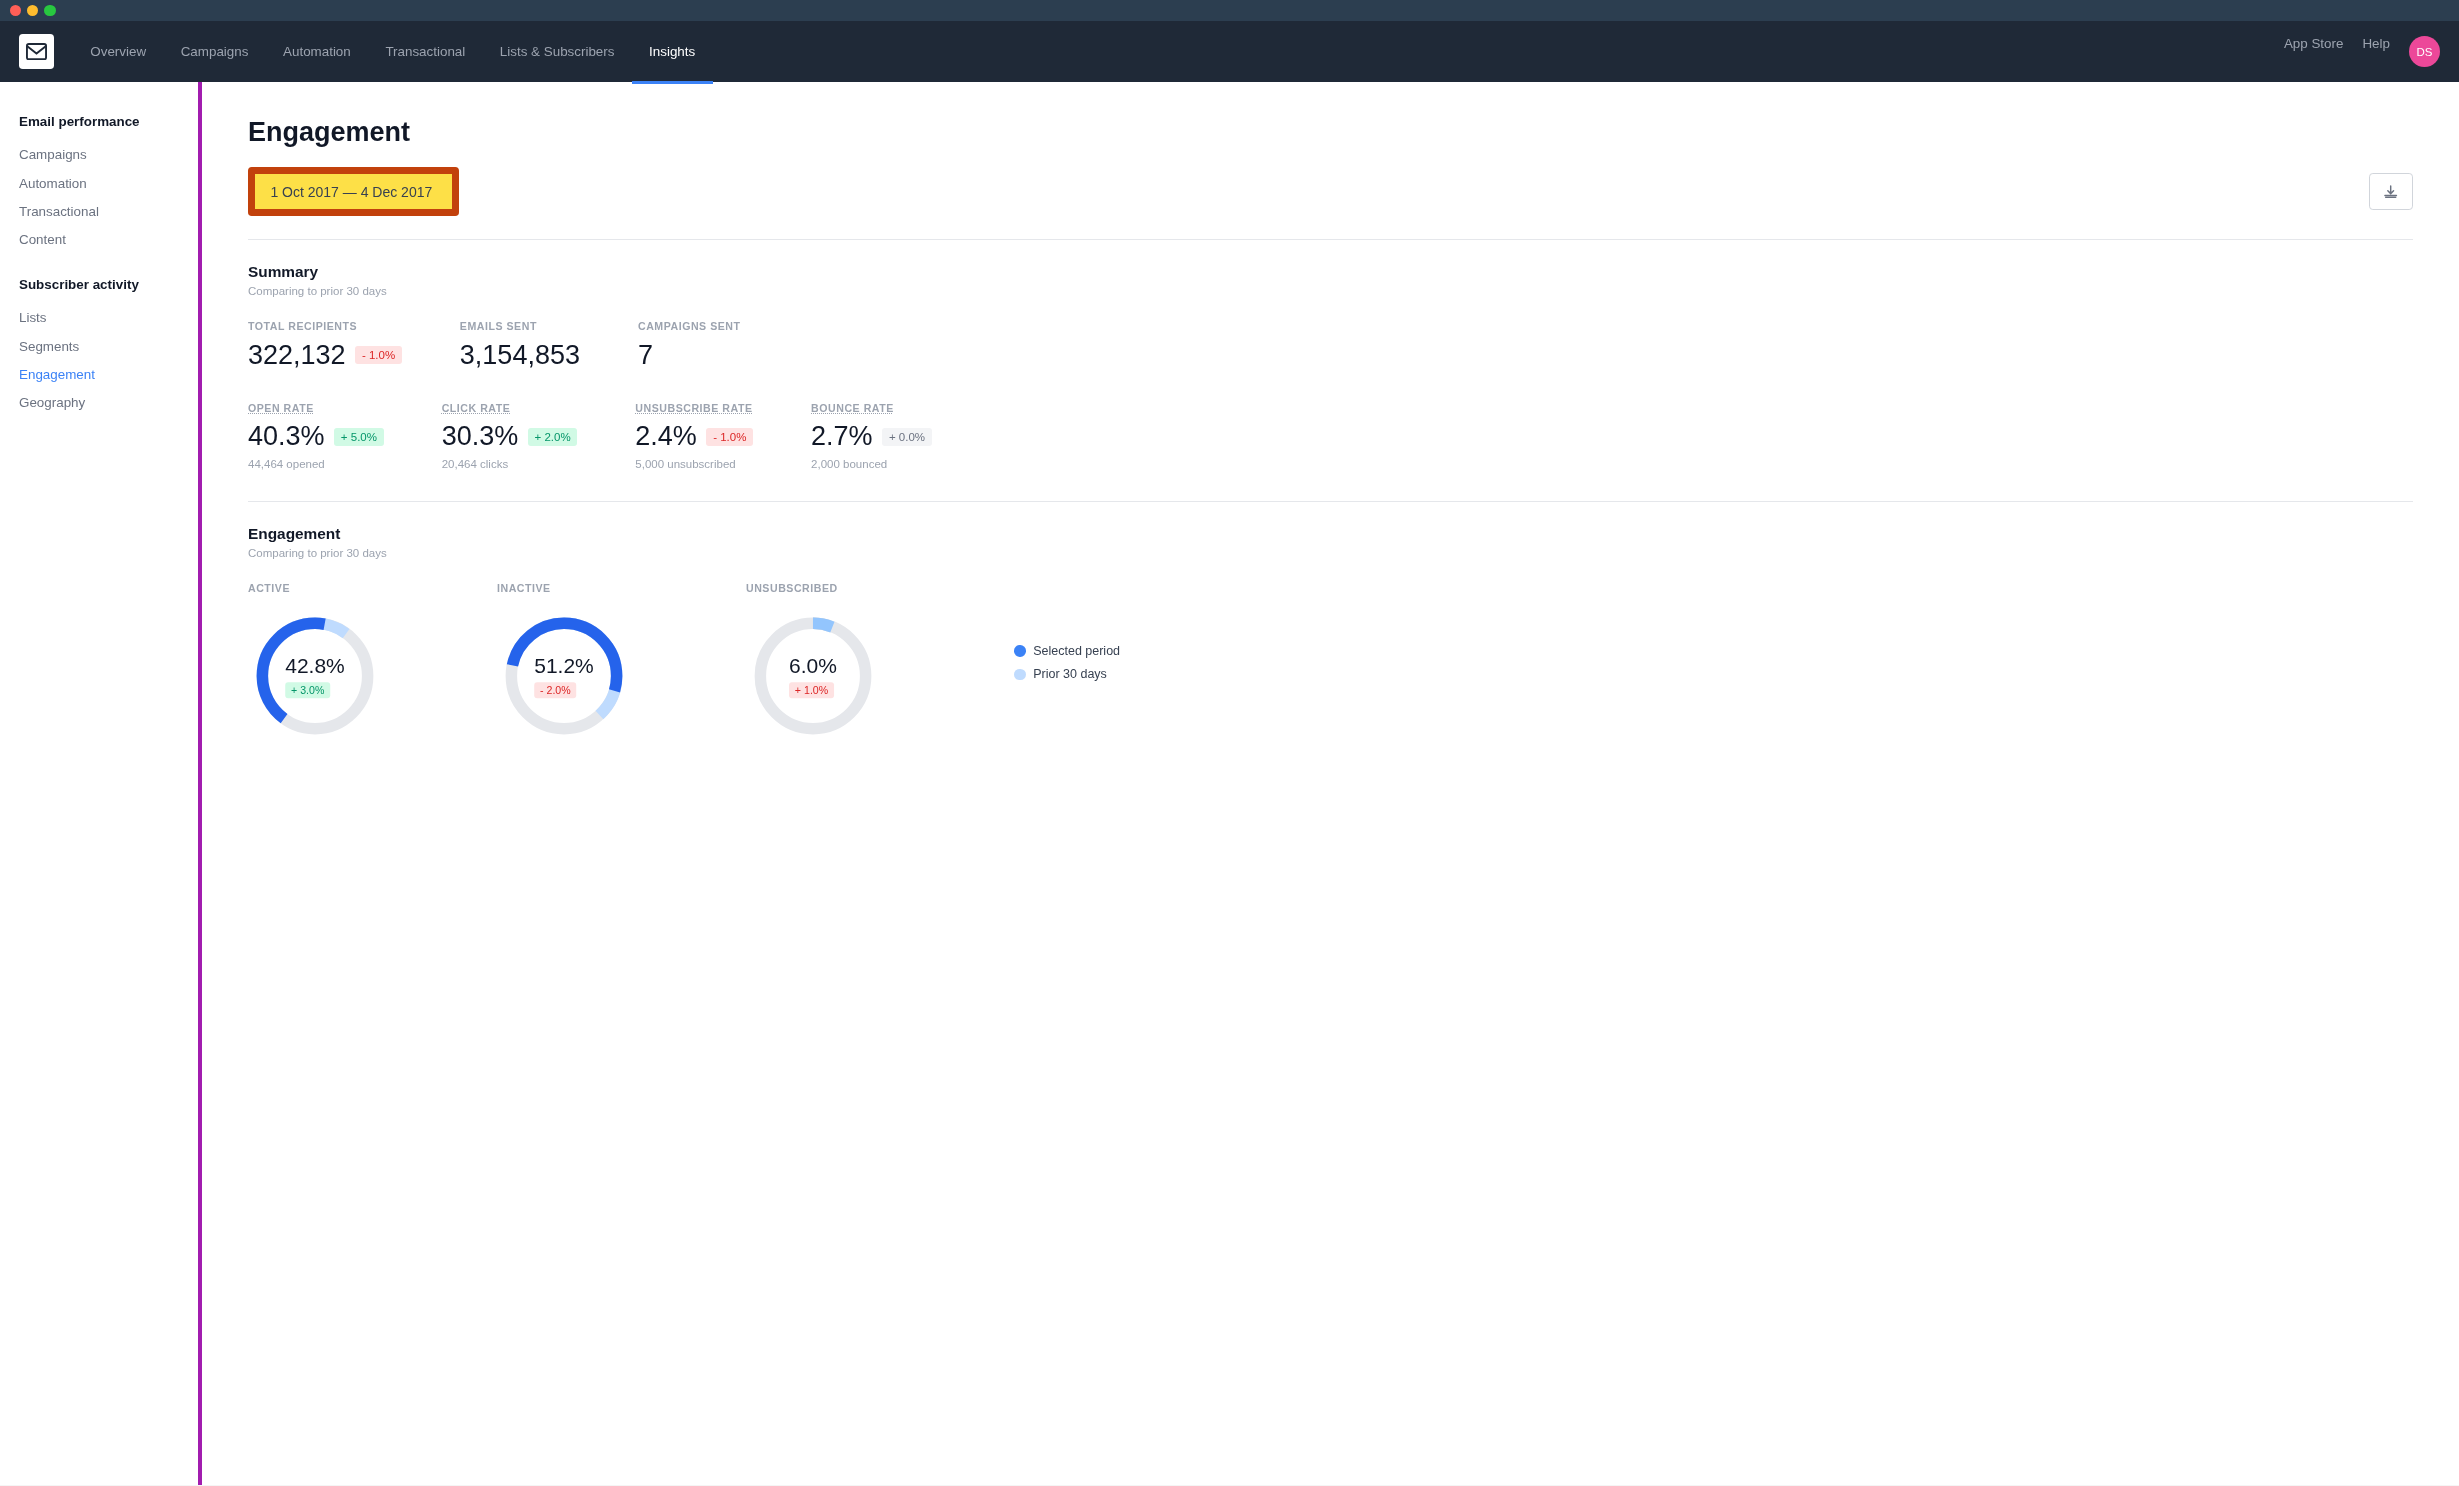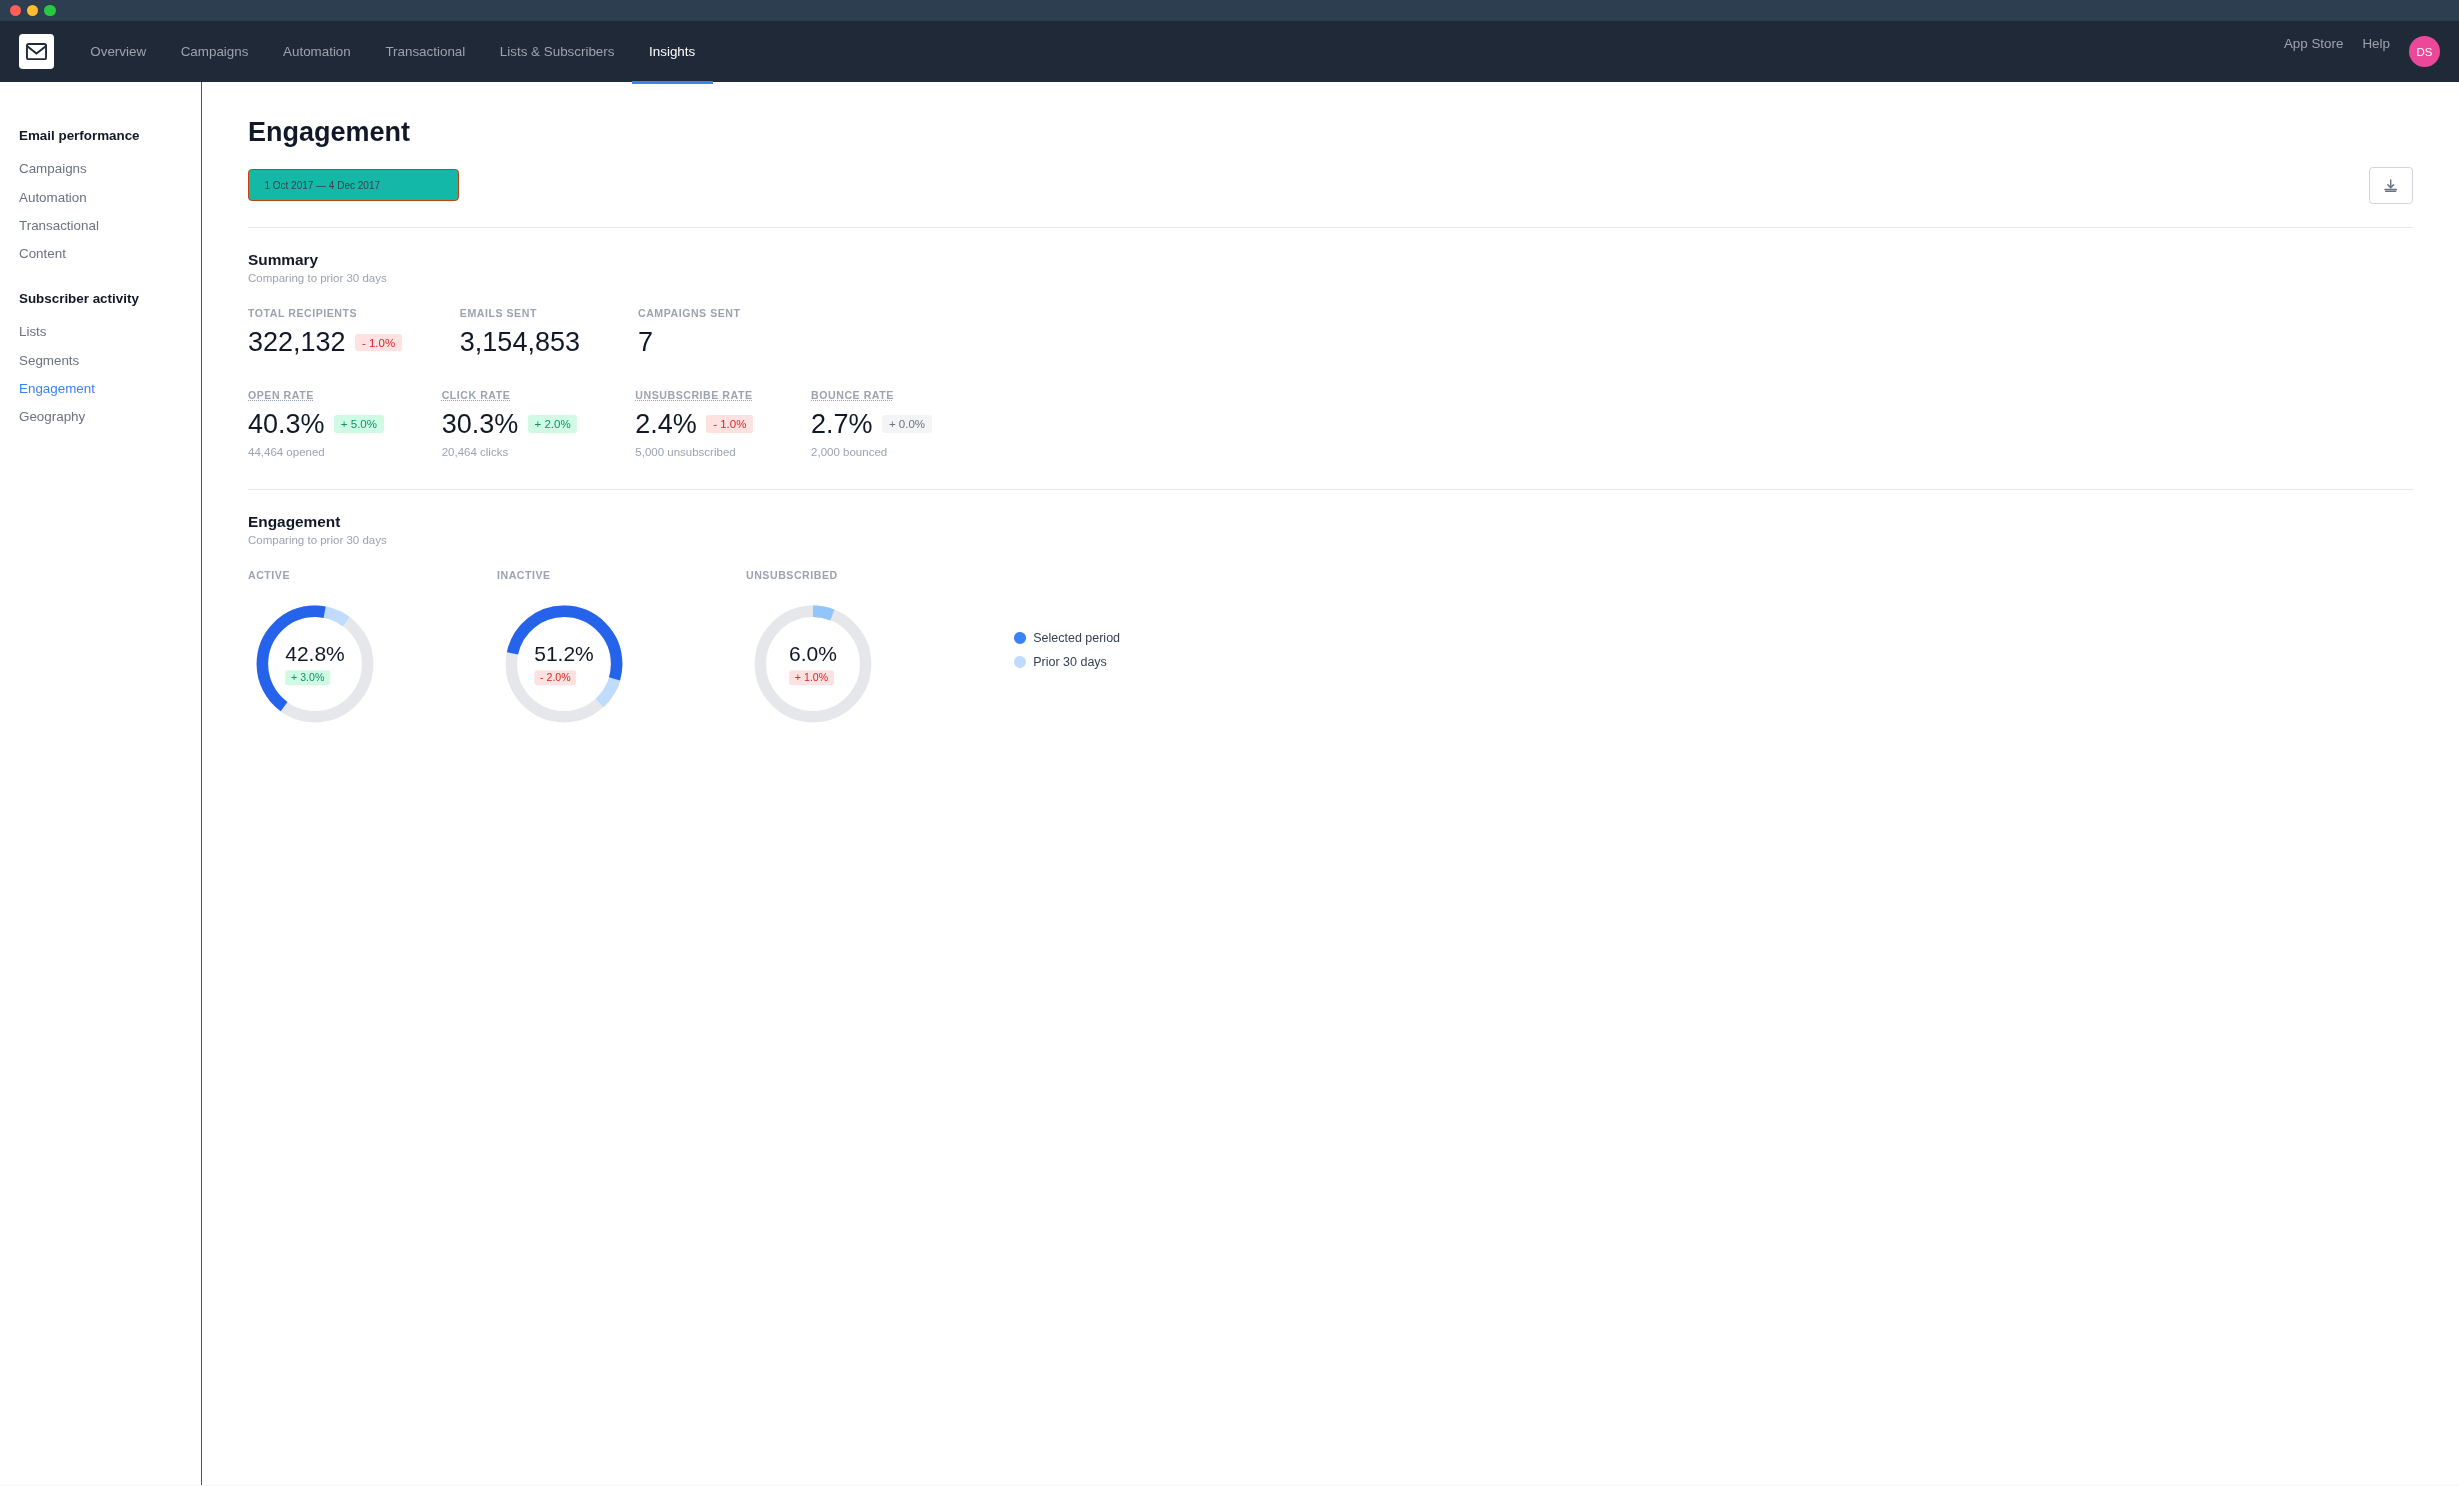--- a/index.html
+++ b/index.html
@@ -91,22 +91,22 @@
     
     .layout {
       display: flex;
       min-height: calc(100vh - 83px);
       background: white;
     }
 
     
     .sidebar {
       width: 202px;
-      padding: 46px 19px;
-      border-right: 1px solid #a21caf;
+      padding: 32px 19px;
+      border-right: 4px solid #a21caf;
       flex-shrink: 0;
     }
     .sidebar-section-title {
       font-size: 13.4px;
       font-weight: 600;
       color: #111827;
       margin-bottom: 11.5px;
     }
     .sidebar-item {
       font-size: 13.4px;
@@ -140,26 +140,26 @@
       margin-bottom: 19px;
     }
 
     .date-row {
       display: flex;
       align-items: center;
       justify-content: space-between;
       margin-bottom: 23px;
     }
     .date-input {
-      border: 1px solid #c2410c;
+      border: 7px solid #c2410c;
       border-radius: 3.8px;
       padding: 9.6px 15.4px;
-      font-size: 10px;
+      font-size: 14px;
       color: #374151;
-      background: #14b8a6;
+      background: #fde047;
       cursor: pointer;
       min-width: 211px;
     }
     .download-btn {
       border: 1px solid #d1d5db;
       border-radius: 3.8px;
       padding: 9.6px 13.4px;
       background: white;
       cursor: pointer;
       color: #6b7280;

